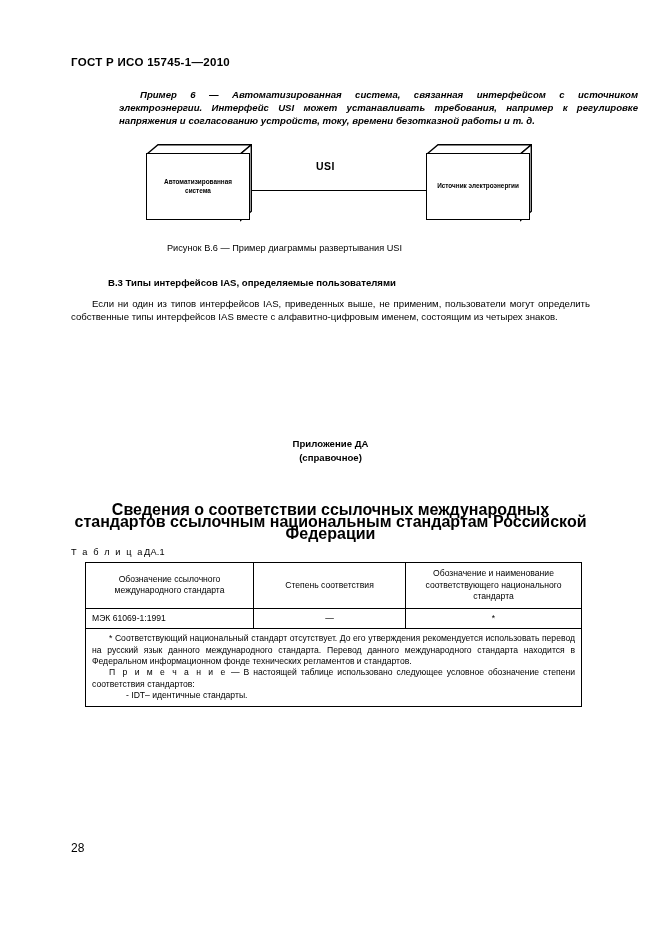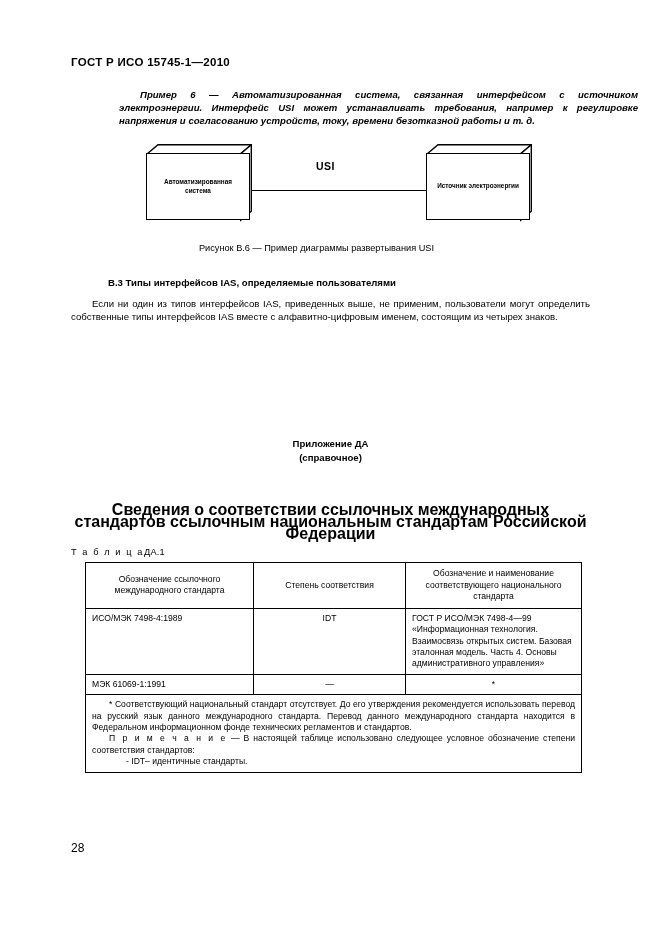--- a/index.html
+++ b/index.html
@@ -120,21 +120,20 @@
   }
 
   
   .fig-caption {
     position: absolute;
     left: 0;
     top: 243px;
     width: 569px;
     text-align: center;
     font-size: 9.2px;
-    padding-left: 32px;
   }
 
   
   .clause-head {
     position: absolute;
     left: 108px;
     top: 277px;
     font-size: 9.6px;
     font-weight: bold;
   }
@@ -293,25 +292,20 @@
     <colgroup>
       <col class="col1">
         <col class="col2">
         <col class="col3">
     </colgroup>
     <tbody>
       <tr>
         <td class="hdr">Обозначение ссылочного международного стандарта</td>
         <td class="hdr">Степень соответствия</td>
         <td class="hdr">Обозначение и наименование соответствующего национального стандарта</td>
-      </tr>
-      <tr class="row-tall2">
-        <td>ИСО/МЭК 7498-4:1989</td>
-        <td class="cell-center">IDT</td>
-        <td>ГОСТ Р ИСО/МЭК 7498-4—99 «Информационная технология. Взаимосвязь открытых систем. Базовая эталонная модель. Часть 4. Основы административного управления»</td>
       </tr>
       <tr class="row-short">
         <td>МЭК 61069-1:1991</td>
         <td class="cell-center">—</td>
         <td class="cell-center">*</td>
       </tr>
       <tr>
         <td class="footnote-cell" colspan="3">
           <p class="fn-p">* Соответствующий национальный стандарт отсутствует. До его утверждения рекомендуется использовать перевод на русский язык данного международного стандарта. Перевод данного международного стандарта находится в Федеральном информационном фонде технических регламентов и стандартов.</p>
           <p class="fn-note"><span class="sp">П р и м е ч а н и е</span><span> — В настоящей таблице использовано следующее условное обозначение степени соответствия стандартов:</span></p>

